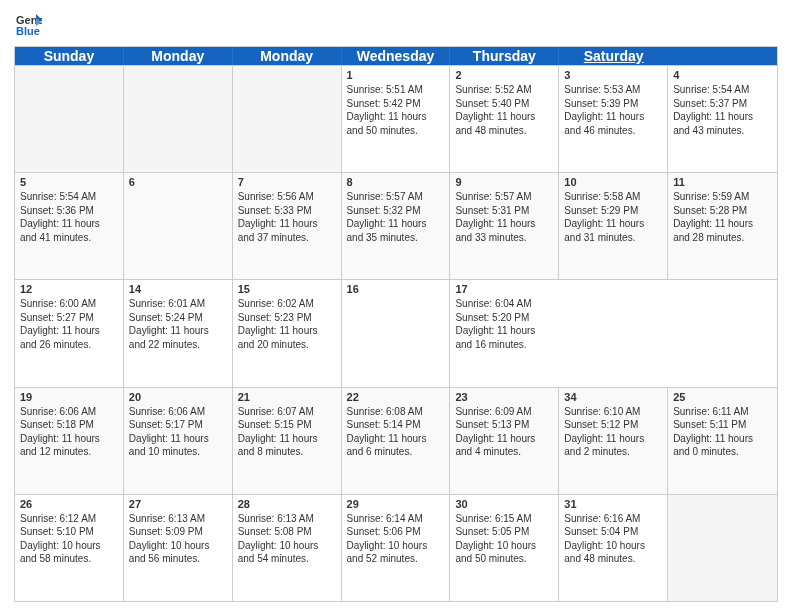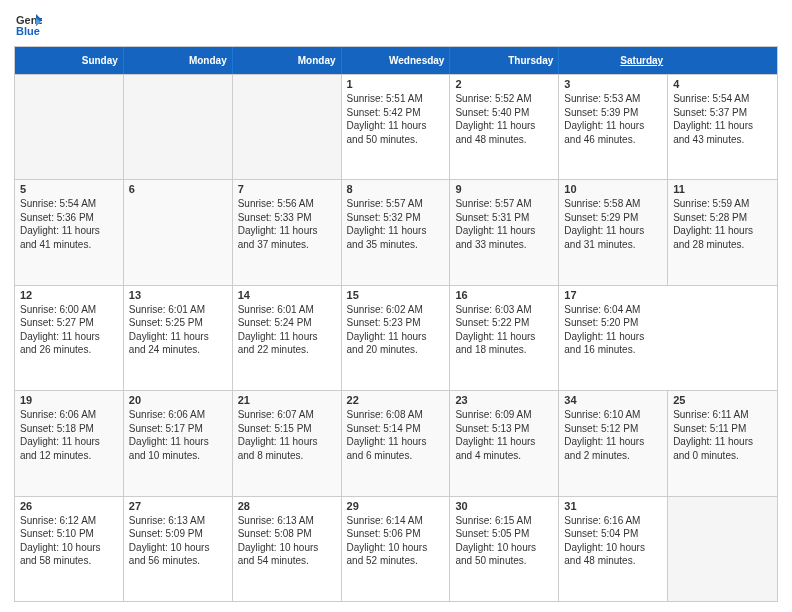--- a/index.html
+++ b/index.html
@@ -51,24 +51,24 @@
       flex-direction: column;
       border: 1px solid #ccc;
     }
     .cal-header {
       display: grid;
       grid-template-columns: repeat(7, 1fr);
       background: #1565c0;
     }
     .cal-header-cell {
       color: white;
-      font-size: 10px;
+      font-size: 14px;
       font-weight: bold;
-      padding: 8px 5px;
-      text-align: right;
+      padding: 1px 5px;
+      text-align: center;
       border-right: 1px solid #1a78d4;
     }
     .cal-header-cell:last-child { border-right: none; text-decoration: underline; }
     .cal-body {
       flex: 1;
       display: flex;
       flex-direction: column;
     }
     .cal-row {
       display: grid;
@@ -215,46 +215,35 @@
         </div>
         <div class="cal-row">
           <div class="cal-cell">
             <div class="day-num">12</div>
             <div class="day-info">Sunrise: 6:00 AM
 Sunset: 5:27 PM
 Daylight: 11 hours
 and 26 minutes.</div>
           </div>
           <div class="cal-cell">
-            <div class="day-num">13</div>
-            <div class="day-info">Sunrise: 6:01 AM
-Sunset: 5:25 PM
-Daylight: 11 hours
-and 24 minutes.</div>
-          </div>
-          <div class="cal-cell">
             <div class="day-num">14</div>
             <div class="day-info">Sunrise: 6:01 AM
 Sunset: 5:24 PM
 Daylight: 11 hours
 and 22 minutes.</div>
           </div>
           <div class="cal-cell">
             <div class="day-num">15</div>
             <div class="day-info">Sunrise: 6:02 AM
 Sunset: 5:23 PM
 Daylight: 11 hours
 and 20 minutes.</div>
           </div>
           <div class="cal-cell">
             <div class="day-num">16</div>
-            <div class="day-info">Sunrise: 6:03 AM
-Sunset: 5:22 PM
-Daylight: 11 hours
-and 18 minutes.</div>
           </div>
           <div class="cal-cell">
             <div class="day-num">17</div>
             <div class="day-info">Sunrise: 6:04 AM
 Sunset: 5:20 PM
 Daylight: 11 hours
 and 16 minutes.</div>
           </div>
         </div>
         <div class="cal-row">

